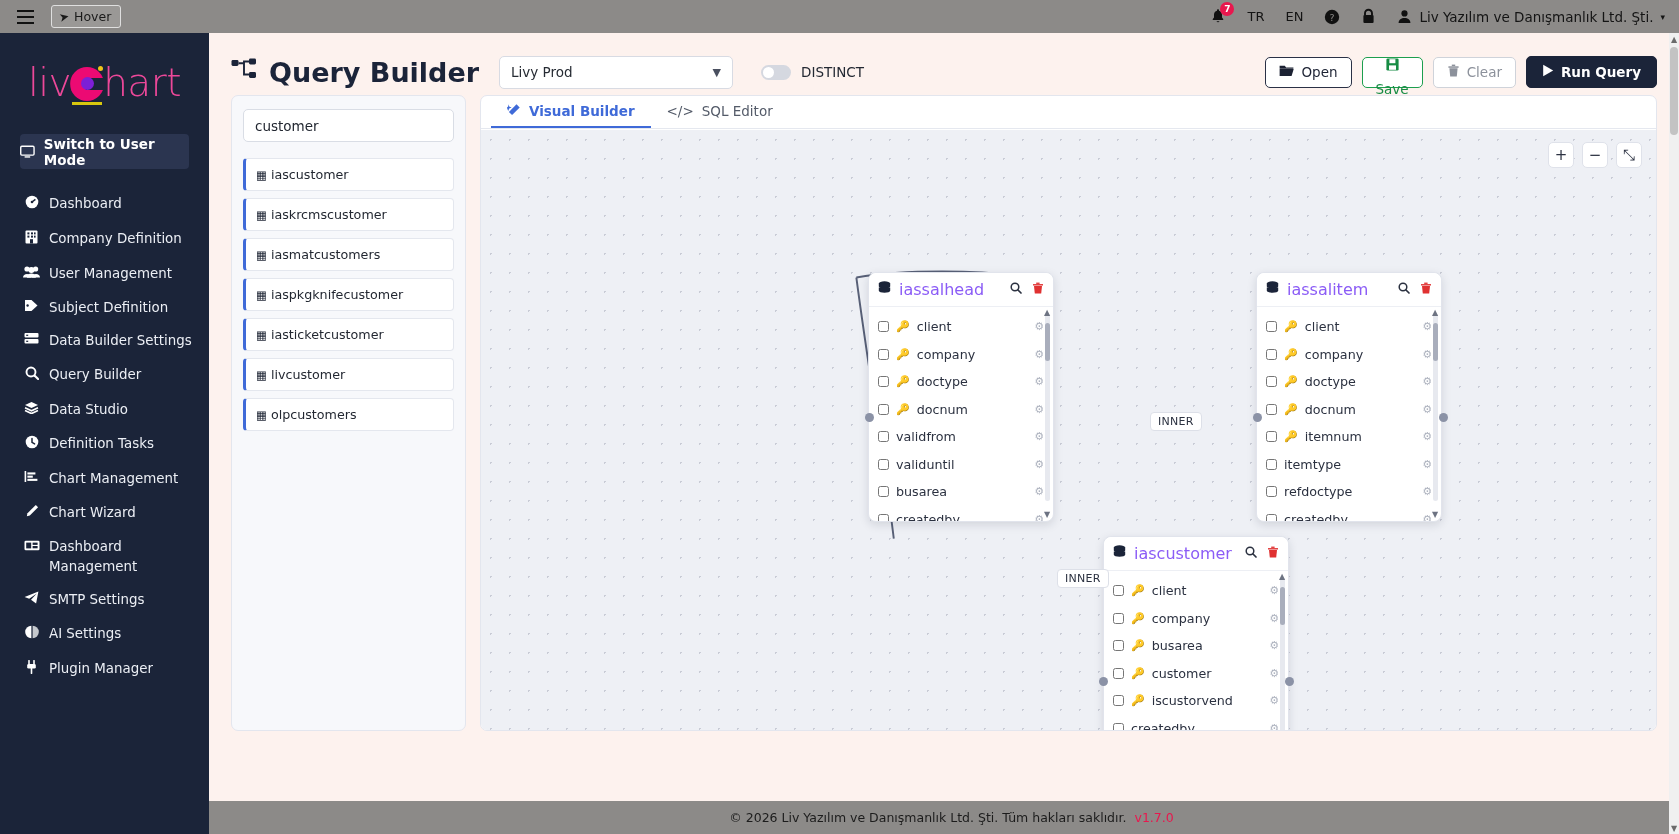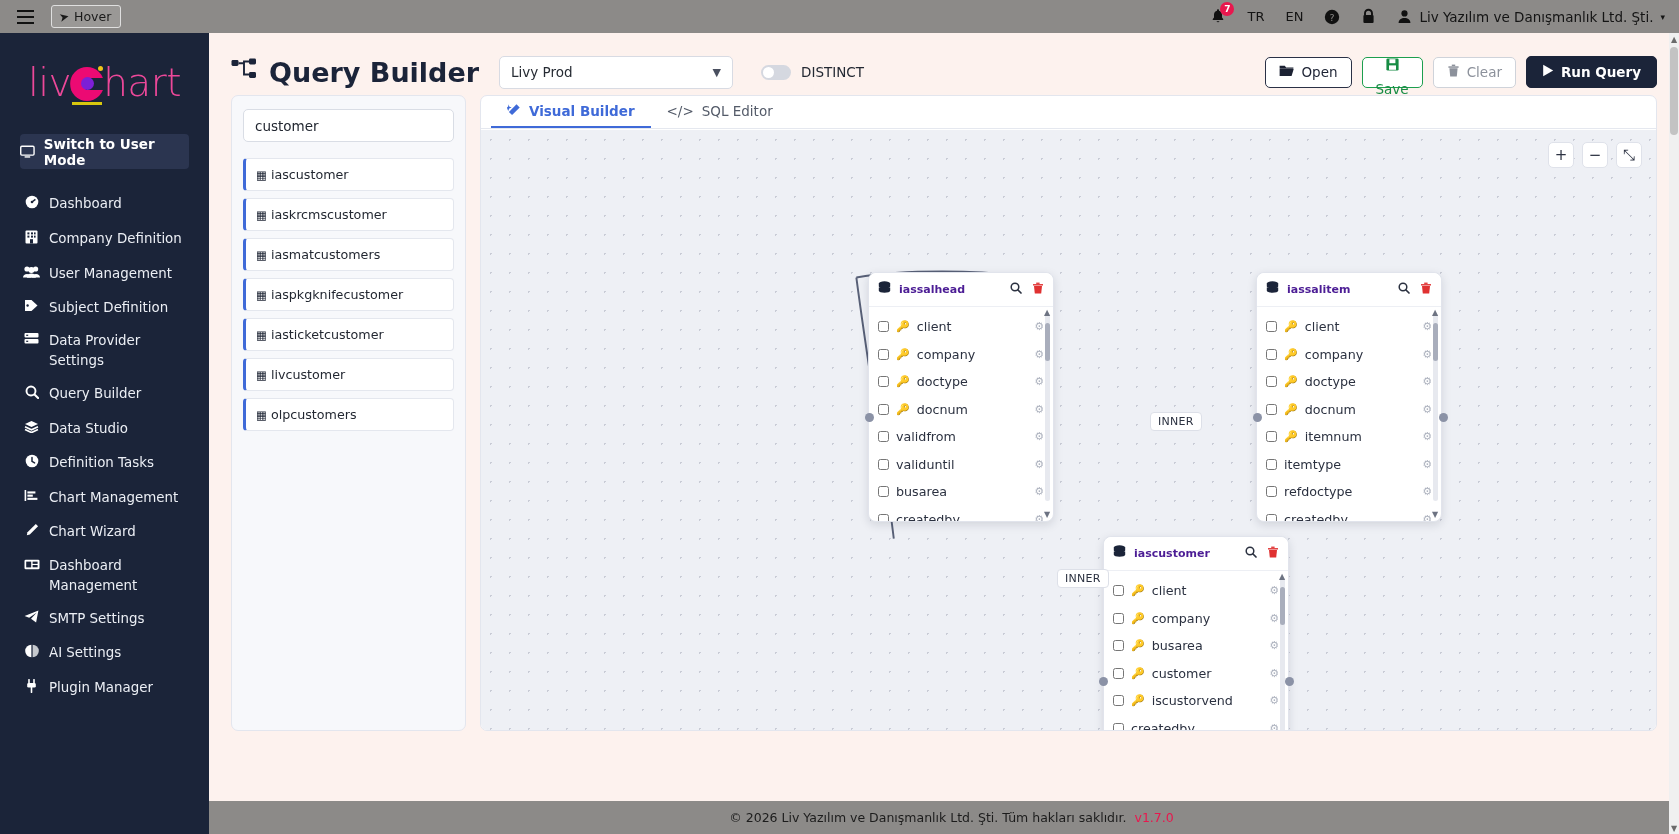--- a/index.html
+++ b/index.html
@@ -181,21 +181,21 @@
   
   .tcard {
     position: absolute; width: 186px; background: #fff; border: 1px solid #e1e4ec;
     border-radius: 8px; box-shadow: 0 3px 10px rgba(25,32,54,.13); z-index: 20;
   }
   .tcard-head {
     height: 34px; display: flex; align-items: center; gap: 8px;
     padding: 0 9px; border-bottom: 1px solid #edeff4; background: #fff;
     border-radius: 8px 8px 0 0;
   }
-  .tcard-title { font-size: 11px; font-weight: 700; color: #4c1d95; flex: 1; }
+  .tcard-title { font-size: 16px; font-weight: 400; color: #8b5cf6; flex: 1; }
   .tcard-act { font-size: 12px; color: #3a4052; cursor: pointer; margin-left: 2px; }
   .tcard-act.del { color: #e03131; }
   .tcard-body {
     position: relative; overflow: hidden; padding: 6px 0 0 0;
   }
   .fld {
     display: flex; align-items: center; gap: 7px; height: 27.5px; padding: 0 9px;
     font-size: 12.7px; color: #2b3140;
   }
   .fld input[type=checkbox] {
@@ -361,21 +361,21 @@
     </div>
     <div class="nav-item">
       <span class="nav-ico">
         <svg width="15" height="13" viewBox="0 0 15 13">
             <rect x="0.5" y="1" width="14" height="4.4" rx="1" fill="#fff"></rect>
             <rect x="0.5" y="7" width="14" height="4.4" rx="1" fill="#fff"></rect>
             <rect x="2.2" y="2.7" width="2" height="1.2" fill="#1b2439"></rect>
             <rect x="2.2" y="8.7" width="2" height="1.2" fill="#1b2439"></rect>
           </svg>
       </span>
-      <span class="nav-label">Data Provider Settings</span>
+      <span class="nav-label">Data Builder Settings</span>
     </div>
     <div class="nav-item">
       <span class="nav-ico">
         <svg width="14" height="14" viewBox="0 0 14 14">
             <circle cx="6" cy="6" r="4.5" fill="none" stroke="#fff" stroke-width="1.9"></circle>
             <path d="M9.5 9.5l3.6 3.6" stroke="#fff" stroke-width="2.1" stroke-linecap="round"></path>
           </svg>
       </span>
       <span class="nav-label">Query Builder</span>
     </div>

